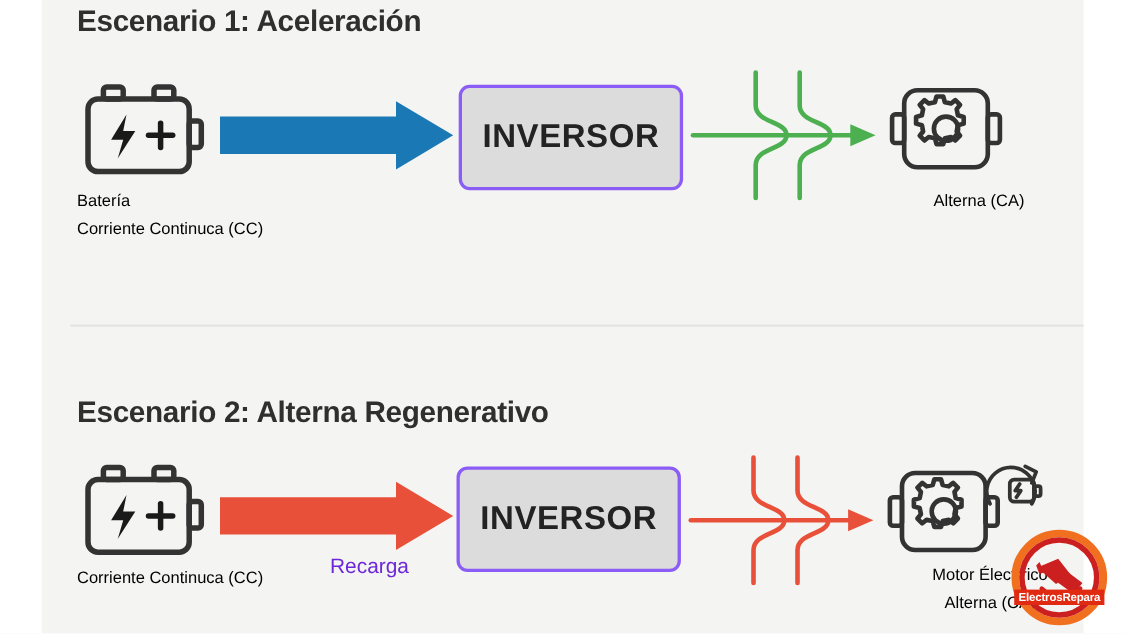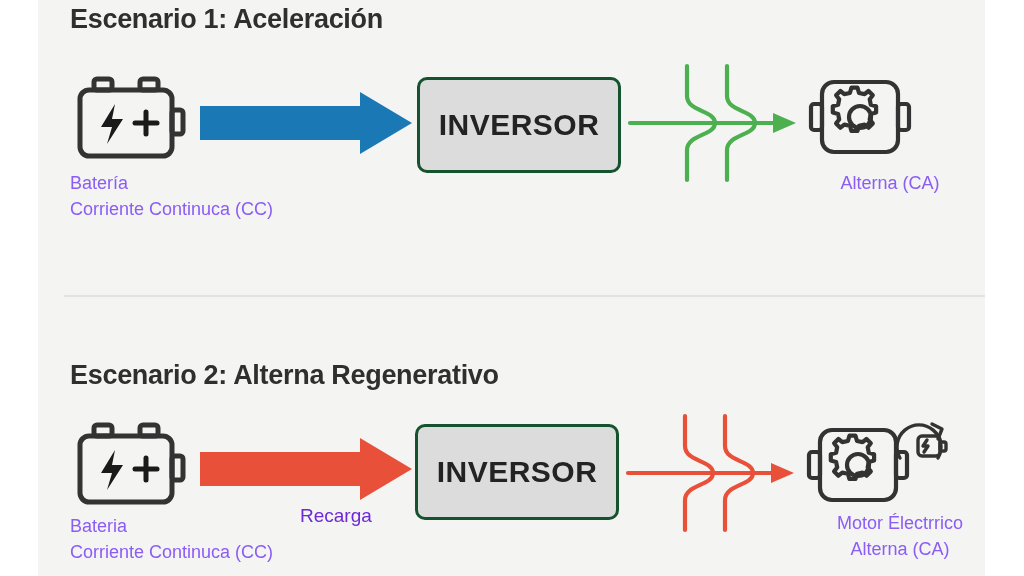--- a/index.html
+++ b/index.html
@@ -34,30 +34,30 @@
     font-size:27px;
     font-weight:700;
     color:#2f2f2f;
     letter-spacing:-0.3px;
     white-space:nowrap;
   }
   .node{position:absolute;}
   .caption{
     position:absolute;
     font-family:"Liberation Sans", sans-serif;
-    font-size:18px;
-    color:#8b5cf6;
+    font-size:15px;
+    color:#000000;
     line-height:26px;
     white-space:nowrap;
   }
   .caption.center{text-align:center;}
   .inv-box{
     position:absolute;
     background:#dcdcdc;
-    border:3px solid #14532d;
+    border:3px solid #8b5cf6;
     border-radius:10px;
     display:flex;align-items:center;justify-content:center;
   }
   .inv-label{
     font-family:"Liberation Sans", sans-serif;
     font-size:30px;
     font-weight:700;
     color:#232323;
     letter-spacing:0.5px;
   }
@@ -172,21 +172,20 @@
           <rect x="104" y="36" width="11" height="24" rx="3"></rect>
         </g>
         <path d="M47 30 L33 53 L44 53 L39 70 L55 45 L44 45 Z" fill="#1a1a1a"></path>
         <g stroke="#1a1a1a" stroke-width="5" stroke-linecap="round">
           <line x1="67" y1="49" x2="89" y2="49"></line>
           <line x1="78" y1="38" x2="78" y2="60"></line>
         </g>
       </svg>
     </div>
     <div class="caption" style="left:70px;top:513px;">
-      <div>Bateria</div>
       <div>Corriente Continuca (CC)</div>
     </div>
 
     <div class="node" style="left:200px;top:438px;">
       <svg width="212" height="62" viewBox="0 0 212 62">
         <path d="M0 14 L160 14 L160 0 L212 31 L160 62 L160 48 L0 48 Z" fill="#e8503a"></path>
       </svg>
     </div>
     <div class="small-label" style="left:300px;top:505px;">Recarga</div>
 
@@ -227,14 +226,27 @@
           <path d="M39 26 l-4 6 h5 l-4 6"></path>
         </g>
       </svg>
     </div>
     <div class="caption center" style="left:800px;top:510px;width:200px;">
       <div>Motor Électrrico</div>
       <div>Alterna (CA)</div>
     </div>
   </div>
 
+  <div class="wm">
+    <svg width="94" height="94" viewBox="0 0 94 94">
+      <circle cx="47" cy="47" r="40" fill="none" stroke="#f07020" stroke-width="7"></circle>
+      <circle cx="47" cy="47" r="34" fill="none" stroke="#cc1f1f" stroke-width="5"></circle>
+      <g fill="#cc1f1f">
+        <path d="M27 38 L46 30 L57 44 L44 53 Z"></path>
+        <path d="M52 40 L68 52 L60 62 L45 51 Z"></path>
+        <path d="M26 36 L29 33 L33 42 L29 44 Z"></path>
+      </g>
+      <path d="M31 57 C40 66 56 66 66 57" fill="none" stroke="#cc1f1f" stroke-width="4" stroke-linecap="round"></path>
+    </svg>
+    <span class="wm-band">ElectrosRepara</span>
+  </div>
 
 </div>
 
 </body></html>

